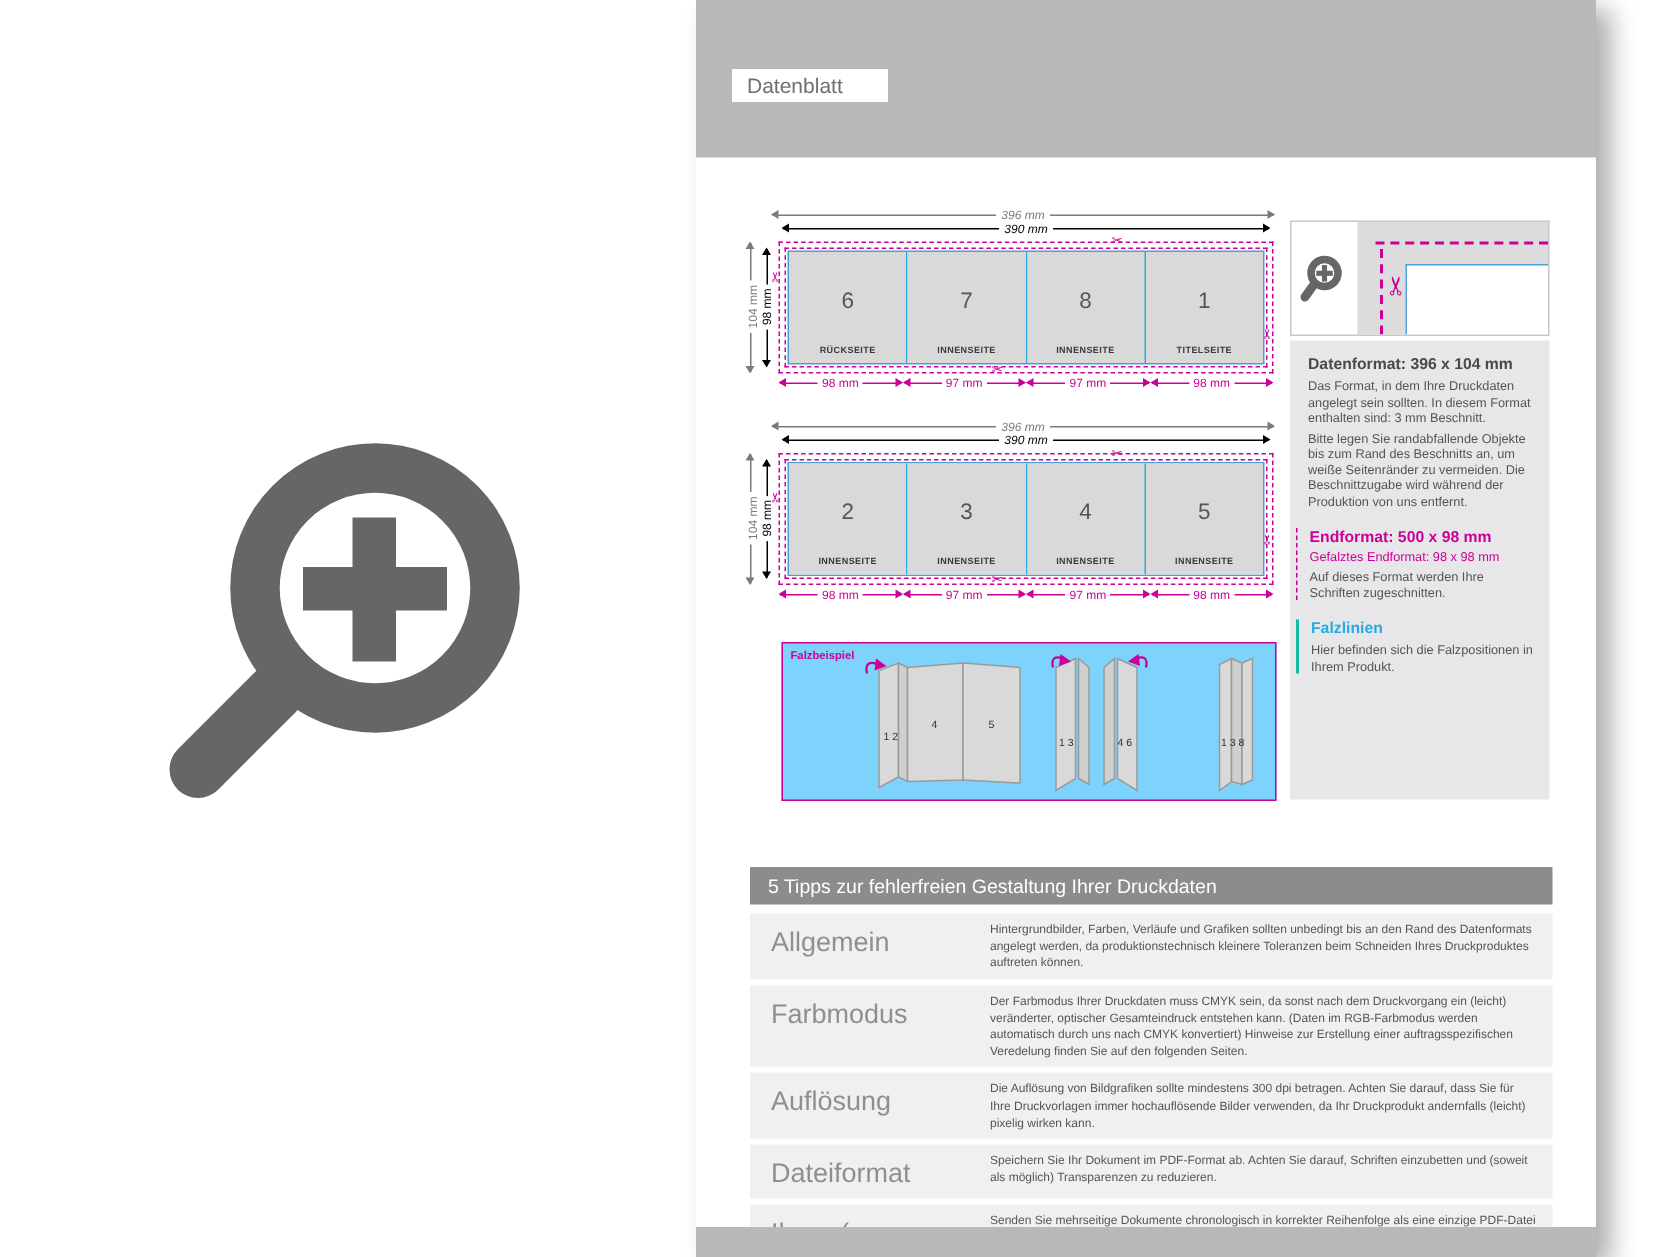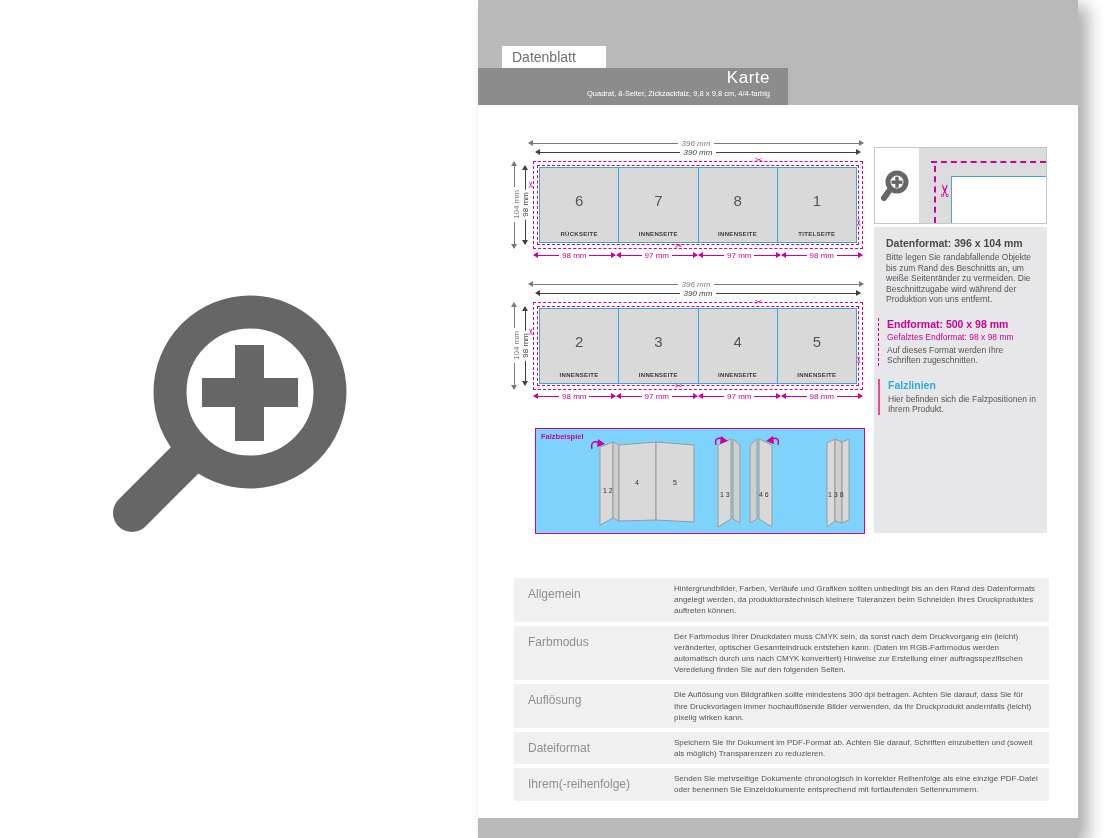--- a/index.html
+++ b/index.html
@@ -3,40 +3,40 @@
 <meta charset="utf-8">
 <style>
   * { margin:0; padding:0; box-sizing:border-box; }
   html,body { width:1117px; height:838px; background:#fff; font-family:"Liberation Sans", sans-serif; overflow:hidden; }
   #stage { position:relative; width:1117px; height:838px; background:#fff; }
 
   
   #big-zoom { position:absolute; left:92px; top:288px; width:268px; height:268px; cursor:pointer; }
 
   
-  #panel { position:absolute; left:478px; top:0; width:600px; height:838px; background:#fff;
+  #panel { position:absolute; left:464px; top:0; width:600px; height:838px; background:#fff;
            box-shadow:10px 6px 16px rgba(0,0,0,.32); }
   .hdr-gray { position:absolute; left:0; top:0; width:600px; height:105px; background:#b9b9b9; }
   .tab { position:absolute; left:24px; top:46px; width:104px; height:22px; background:#fff;
          color:#6f6f6f; font-size:14px; line-height:22px; padding-left:10px; }
   .karte-bar { position:absolute; left:0; top:68px; width:310px; height:37px; background:#8c8c8c;
                color:#fff; text-align:right; padding-right:18px; }
   .karte-bar .t { font-size:17px; line-height:20px; letter-spacing:.5px; }
   .karte-bar .s { font-size:7.5px; line-height:11px; }
   .ftr-gray { position:absolute; left:0; top:818px; width:600px; height:20px; background:#b9b9b9; }
 
   
   .diagram { position:absolute; left:30px; width:362px; height:128px; }
   #diagram-1 { top:138px; } #diagram-2 { top:279px; }
   .dim-h { position:absolute; height:9px;font-style:italic; }
   .dim-h .ln { position:absolute; top:4px; left:1px; right:1px; height:1px; background:currentColor; }
   .dim-h::before { content:""; position:absolute; left:0; top:1px; border:3px solid transparent; border-right:5px solid currentColor; border-left:0; }
   .dim-h::after  { content:""; position:absolute; right:0; top:1px; border:3px solid transparent; border-left:5px solid currentColor; border-right:0; }
   .dim-h .lb { position:relative; display:block; margin:0 auto; width:max-content; background:#fff; padding:0 4px; font-size:8px; line-height:9px; }
-  .c-gray { color:#7a7a7a; } .c-mag { color:#404040; }
+  .c-gray { color:#7a7a7a; } .c-mag { color:#000000; }
   .dim-v { position:absolute; width:9px; }
   .dim-v .ln { position:absolute; left:4px; top:1px; bottom:1px; width:1px; background:currentColor; }
   .dim-v::before { content:""; position:absolute; top:0; left:1px; border:3px solid transparent; border-bottom:5px solid currentColor; border-top:0; }
   .dim-v::after  { content:""; position:absolute; bottom:0; left:1px; border:3px solid transparent; border-top:5px solid currentColor; border-bottom:0; }
   .dim-v .lb { position:absolute; top:50%; left:-11px; transform:rotate(-90deg); transform-origin:center;
                background:#fff; padding:0 3px; font-size:8px; line-height:9px; white-space:nowrap; margin-top:-5px; }
   .sheet { position:absolute; left:25px; top:23px; width:330px; height:88px; border:1px dashed #cc0099; }
   .trim  { position:absolute; left:3px; right:3px; top:3px; bottom:3px; border:1px dashed #cc0099; }
   .panels{ position:absolute; left:5px; right:5px; top:5px; bottom:5px; border:1px solid #4aa0d5; display:flex; }
   .panel { flex:1; background:#d9d9d9; border-right:1px solid #29abe2; position:relative; }
@@ -70,48 +70,44 @@
   #detail-img .dscis::before { content:"✂"; }
 
   #info-box { position:absolute; left:396px; top:227px; width:173px; height:306px; background:#e7e7e9; padding:10px 10px 10px 4px; }
   .sec { padding-left:8px; margin-bottom:13px; }
   .sec h4 { font-size:10.5px; line-height:12px; margin-bottom:2px; }
   .sec .sub { font-size:8.5px; line-height:10px; margin-bottom:2px; }
   .sec p { font-size:8.5px; line-height:10.5px; color:#555; margin-top:3px; }
   .sec.s1 h4 { color:#4a4a4a; }
   .sec.s2 { border-left:1px dashed #cc0099; } .sec.s2 h4,.sec.s2 .sub { color:#cc0099; }
   .sec.s3 { border-left:2px solid #33669e; } .sec.s3 h4,.sec.s3 .sub { color:#33669e; }
-  .sec.s4 { border-left:2px solid #ec4899; margin-bottom:0; } .sec.s4 h4 { color:#29abe2; }
+  .sec.s4 { border-left:2px solid #14b8a6; margin-bottom:0; } .sec.s4 h4 { color:#29abe2; }
 
   
   #tips { position:absolute; left:36px; top:578px; width:535px; }
   #tips .bar { height:25px; background:#8c8c8c; color:#fff; font-size:13px; line-height:25px; padding-left:12px; margin-bottom:6px; }
   .tip-row { display:flex; background:#f0f0f0; margin-bottom:4px; }
-  .tip-label { width:160px; padding:9px 0 6px 14px; font-size:12px; color:#8f8f8f; }
+  .tip-label { width:160px; padding:9px 0 6px 14px; font-size:18px; color:#8f8f8f; }
   .tip-text { flex:1; font-size:8px; color:#555; line-height:1.4; padding:5px 10px 5px 0; }
 </style>
 </head>
 <body>
 
 <div id="stage">
 
   <svg id="big-zoom" viewBox="0 0 268 268">
     <circle cx="158" cy="104" r="80" fill="none" stroke="#666" stroke-width="33"></circle>
     <rect x="110" y="90" width="96" height="29" fill="#666"></rect>
     <rect x="143" y="57" width="29" height="96" fill="#666"></rect>
     <line x1="92" y1="173" x2="40" y2="225" stroke="#666" stroke-width="38" stroke-linecap="round"></line>
   </svg>
 
   <div id="panel">
     <div class="hdr-gray"></div>
     <div class="tab">Datenblatt</div>
-    <div class="karte-bar">
-      <div class="t">Karte</div>
-      <div class="s">Quadrat, 8-Seiter, Zickzackfalz, 9,8 x 9,8 cm, 4/4-farbig</div>
-    </div>
 
     <div class="diagram" id="diagram-1">
       <div class="dim-h c-gray" style="left:20px;top:1px;width:336px;">
           <span class="ln"></span>
           <span class="lb">396 mm</span>
         </div>
       <div class="dim-h c-mag" style="left:27px;top:10px;width:326px;">
           <span class="ln"></span>
           <span class="lb">390 mm</span>
         </div>
@@ -274,34 +270,36 @@
         <div class="dash-h"></div>
         <div class="dash-v"></div>
         <div class="white"></div>
         <span class="dscis"></span>
       </div>
     </div>
 
     <div id="info-box">
       <div class="sec s1">
         <h4>Datenformat: 396 x 104 mm</h4>
+        <p>Das Format, in dem Ihre Druckdaten angelegt sein sollten. In diesem Format enthalten sind: 3 mm Beschnitt.</p>
         <p>Bitte legen Sie randabfallende Objekte bis zum Rand des Beschnitts an, um weiße Seitenränder zu vermeiden. Die Beschnittzugabe wird während der Produktion von uns entfernt.</p>
       </div>
       <div class="sec s2">
         <h4>Endformat: 500 x 98 mm</h4>
         <div class="sub">Gefalztes Endformat: 98 x 98 mm</div>
         <p>Auf dieses Format werden Ihre Schriften zugeschnitten.</p>
       </div>
       <div class="sec s4">
         <h4>Falzlinien</h4>
         <p>Hier befinden sich die Falzpositionen in Ihrem Produkt.</p>
       </div>
     </div>
 
     <div id="tips">
+      <div class="bar">5 Tipps zur fehlerfreien Gestaltung Ihrer Druckdaten</div>
       <div class="tip-row">
         <div class="tip-label">Allgemein</div>
         <div class="tip-text">Hintergrundbilder, Farben, Verläufe und Grafiken sollten unbedingt bis an den Rand des Datenformats angelegt werden, da produktionstechnisch kleinere Toleranzen beim Schneiden Ihres Druckproduktes auftreten können.</div>
       </div>
       <div class="tip-row">
         <div class="tip-label">Farbmodus</div>
         <div class="tip-text">Der Farbmodus Ihrer Druckdaten muss CMYK sein, da sonst nach dem Druckvorgang ein (leicht) veränderter, optischer Gesamteindruck entstehen kann. (Daten im RGB-Farbmodus werden automatisch durch uns nach CMYK konvertiert) Hinweise zur Erstellung einer auftragsspezifischen Veredelung finden Sie auf den folgenden Seiten.</div>
       </div>
       <div class="tip-row">
         <div class="tip-label">Auflösung</div>

